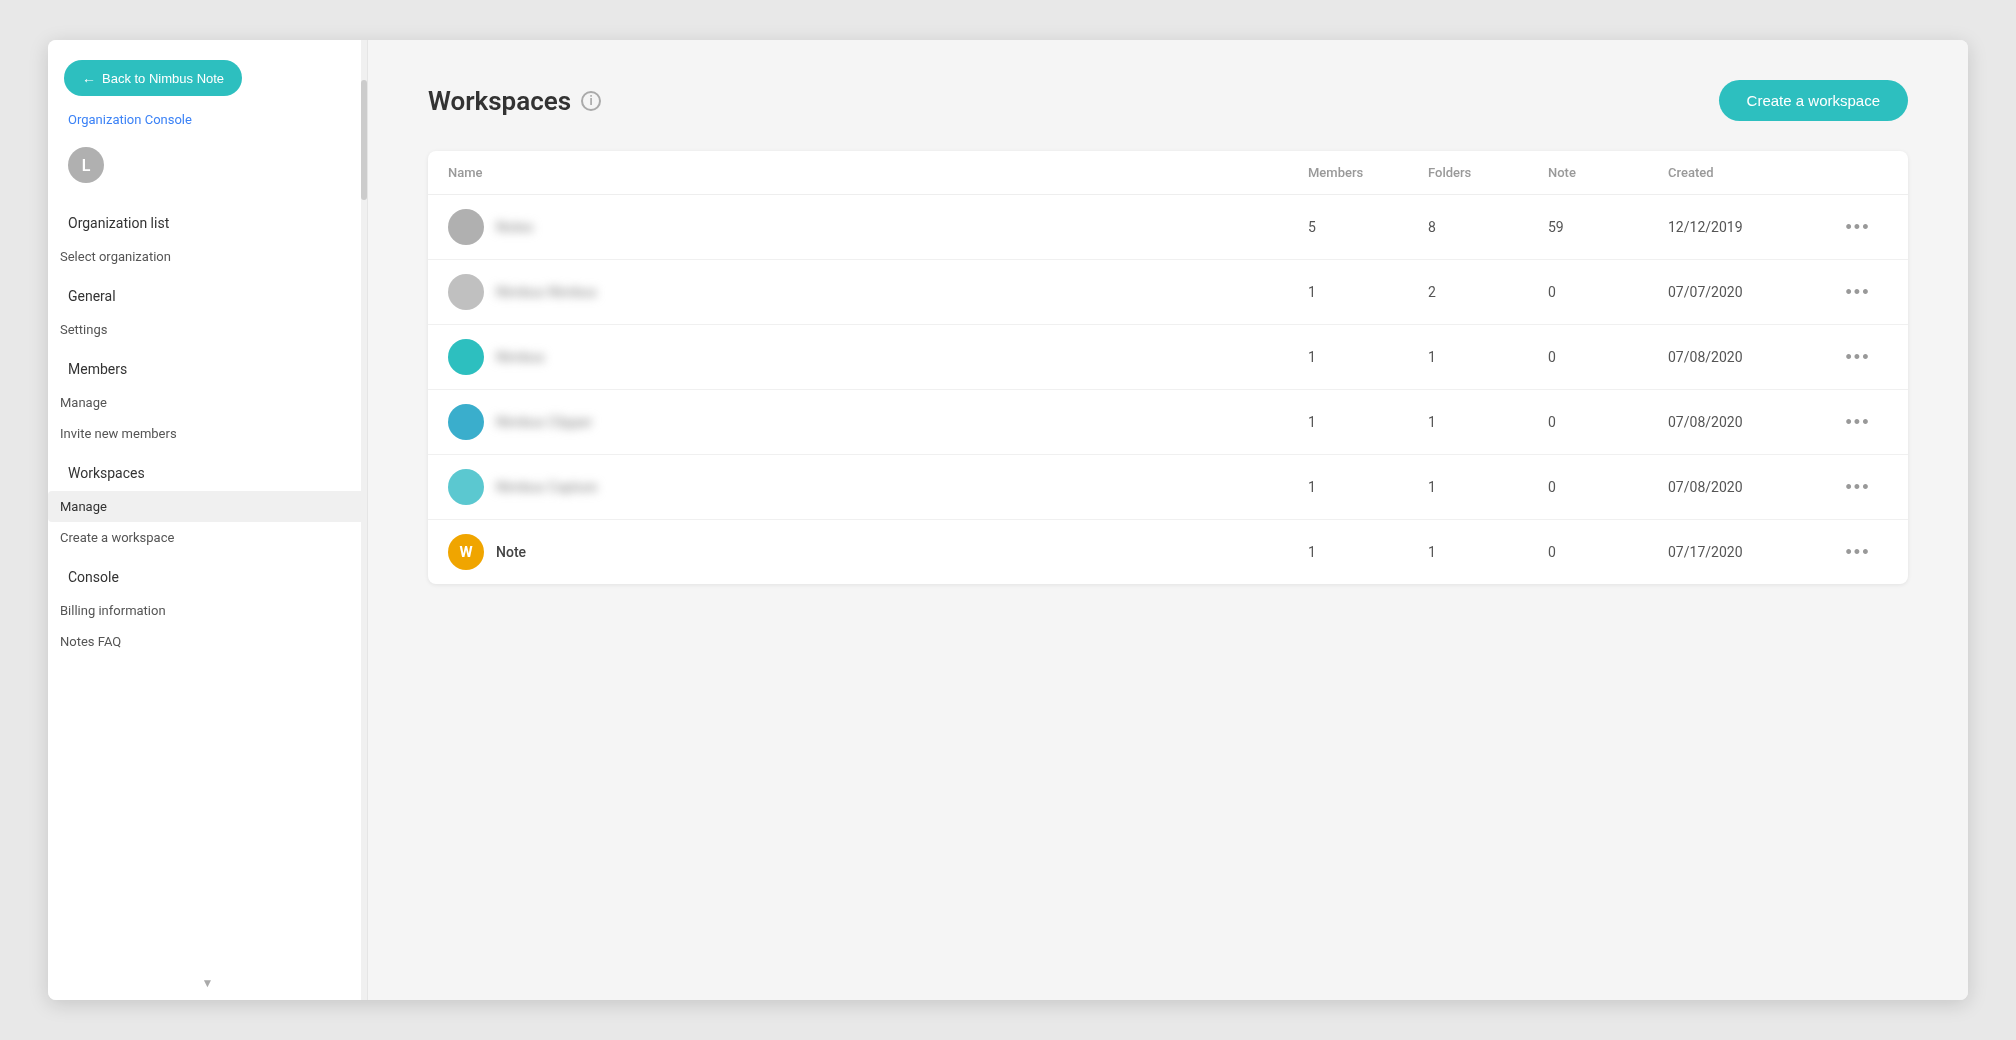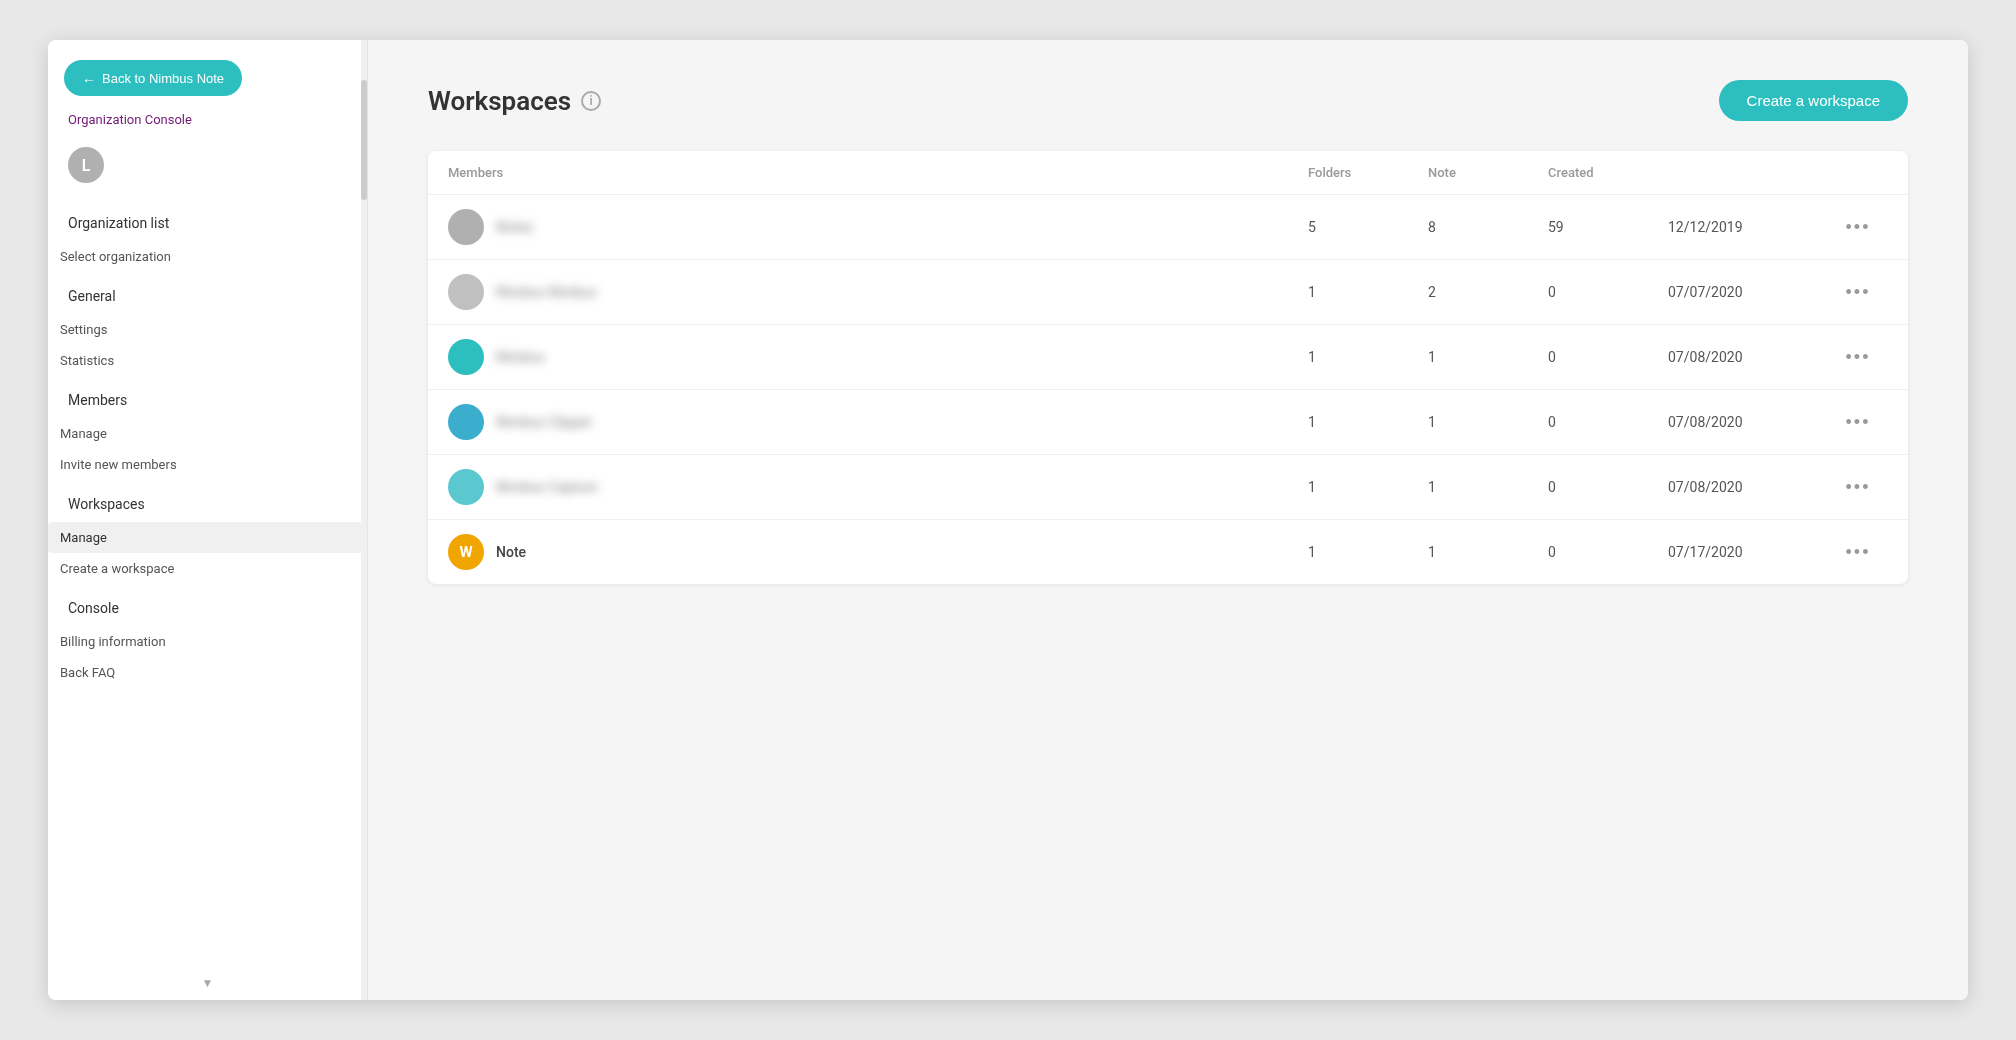--- a/index.html
+++ b/index.html
@@ -45,21 +45,21 @@
       align-items: center;
       gap: 6px;
       width: fit-content;
     }
     .back-btn-arrow {
       font-size: 14px;
     }
     .org-console-label {
       padding: 0 20px 12px 20px;
       font-size: 13px;
-      color: #701a75;
+      color: #3b82f6;
     }
     .user-avatar-row {
       padding: 8px 20px 16px 20px;
       display: flex;
       align-items: center;
     }
     .user-avatar {
       width: 36px;
       height: 36px;
       border-radius: 50%;
@@ -261,39 +261,38 @@
 
       <div class="sidebar-section">
         <div class="sidebar-section-title">Organization list</div>
       </div>
       <div class="sidebar-item">Select organization</div>
 
       <div class="sidebar-section">
         <div class="sidebar-section-title">General</div>
       </div>
       <div class="sidebar-item">Settings</div>
-      <div class="sidebar-item">Statistics</div>
 
       <div class="sidebar-section">
         <div class="sidebar-section-title">Members</div>
       </div>
       <div class="sidebar-item">Manage</div>
       <div class="sidebar-item">Invite new members</div>
 
       <div class="sidebar-section">
         <div class="sidebar-section-title">Workspaces</div>
       </div>
       <div class="sidebar-item active">Manage</div>
       <div class="sidebar-item">Create a workspace</div>
 
       <div class="sidebar-section">
         <div class="sidebar-section-title">Console</div>
       </div>
       <div class="sidebar-item">Billing information</div>
-      <div class="sidebar-item">Back FAQ</div>
+      <div class="sidebar-item">Notes FAQ</div>
 
     </div>
 
     <div class="scroll-indicator">▼</div>
     <div class="scrollbar-track">
       <div class="scrollbar-thumb"></div>
     </div>
   </div>
 
   <div class="main-content">
@@ -302,20 +301,21 @@
       <div class="page-title-row">
         <h1 class="page-title">Workspaces</h1>
         <div class="info-icon">i</div>
       </div>
       <button class="create-workspace-btn">Create a workspace</button>
     </div>
 
     <div class="workspace-table">
 
       <div class="table-header">
+        <div class="table-header-cell">Name</div>
         <div class="table-header-cell">Members</div>
         <div class="table-header-cell">Folders</div>
         <div class="table-header-cell">Note</div>
         <div class="table-header-cell">Created</div>
         <div class="table-header-cell"></div>
       </div>
 
       <div class="table-row">
         <div class="ws-name-cell">
           <div class="ws-avatar" style="background:#b0b0b0;"></div>

